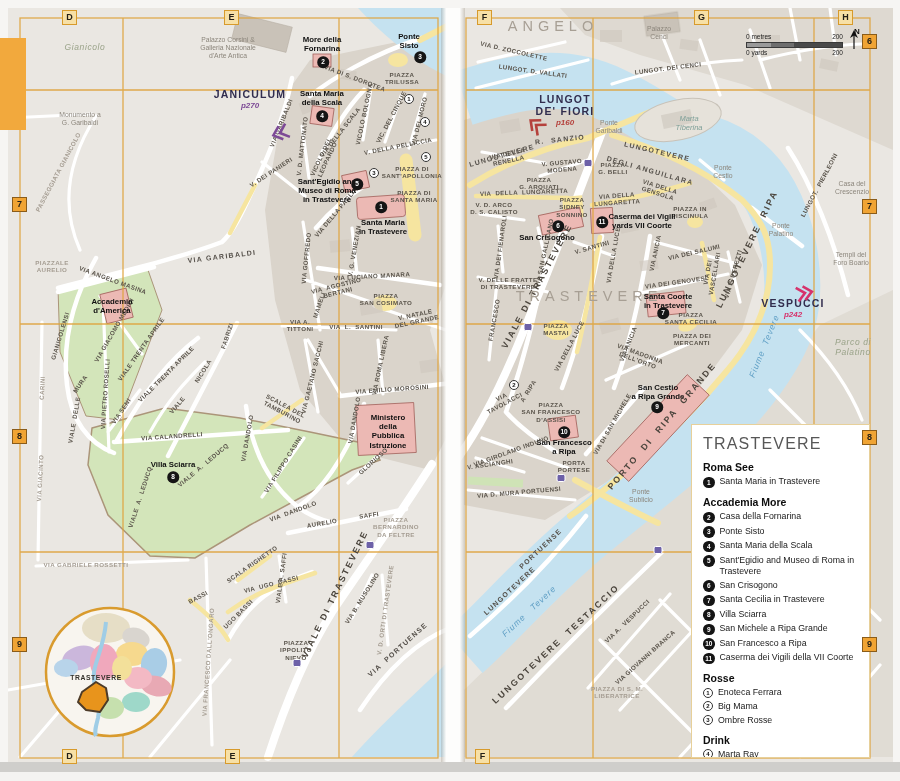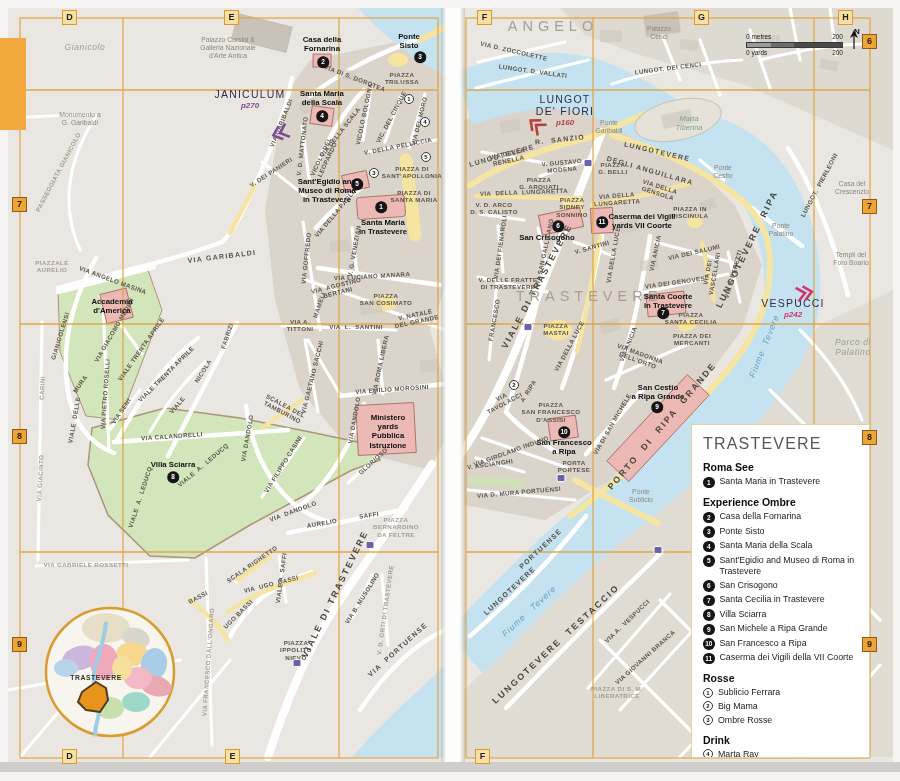--- a/index.html
+++ b/index.html
@@ -21,21 +21,21 @@
   .district{font-weight:500;font-size:14.5px;color:#a79f94;letter-spacing:5px;}
   .sight{position:absolute;width:11.5px;height:11.5px;border-radius:50%;background:#151515;
          color:#fff;font-size:6.5px;font-weight:700;line-height:11.5px;text-align:center;
          transform:translate(-50%,-50%);}
   .venue{position:absolute;width:10px;height:10px;border-radius:50%;background:#fff;
          border:1.1px solid #333;color:#111;font-size:6px;font-weight:700;line-height:8.2px;
          text-align:center;box-sizing:border-box;transform:translate(-50%,-50%);}
   .tram{position:absolute;width:9px;height:8px;border-radius:2px;background:#6d61a8;
         transform:translate(-50%,-50%);border:1px solid #fff;box-sizing:border-box;}
   .nav{position:absolute;transform:translate(-50%,-50%);text-align:center;}
-  .nav-t{display:block;font-weight:400;font-size:10.5px;color:#312d4e;letter-spacing:1.2px;
+  .nav-t{display:block;font-weight:700;font-size:10.5px;color:#312d4e;letter-spacing:1.2px;
          white-space:pre;line-height:1.15;}
   .nav-p{display:block;font-style:italic;font-weight:700;font-size:8px;margin-top:1px;}
   .navarrow{position:absolute;transform:translate(-50%,-50%);}
   .tab{position:absolute;width:15px;height:15px;box-sizing:border-box;text-align:center;
        font-weight:800;font-size:9px;line-height:13px;color:#231f17;}
   .tabL{background:#f7e0a6;border:1.5px solid #d79a2b;}
   .tabN{background:#f0a434;border:1px solid #8a5c1a;}
   #gutter{position:absolute;left:441px;top:0;width:24px;height:762px;
           background:linear-gradient(90deg,rgba(120,110,95,.25),#fdfdfc 22%,#fdfdfc 78%,rgba(120,110,95,.25));}
   .margin{position:absolute;background:#f6f5f3;}
@@ -143,21 +143,21 @@
       <rect x="466" y="18" width="404" height="740"></rect>
       <path d="M123,18 V758 M339,18 V758 M593,18 V758 M814,18 V758 M20,90 H438 M466,90 H870 M20,324 H438 M466,324 H870 M20,552 H438 M466,552 H870"></path>
     </g>
   </svg>
 
   <div id="labels">
       <span class="lbl area" style="left: 85px; top: 47px;">Gianicolo</span>
       <span class="lbl placeG" style="left: 228px; top: 48px;">Palazzo Corsini &amp;
 Galleria Nazionale
 d'Arte Antica</span>
-      <span class="lbl place" style="left: 322px; top: 44px;">Casa della
+      <span class="lbl place" style="left: 322px; top: 44px;">More della
 Fornarina</span>
       <span class="lbl place" style="left: 409px; top: 41px;">Ponte
 Sisto</span>
       <span class="lbl street" style="left: 402px; top: 78px;">PIAZZA
 TRILUSSA</span>
       <span class="lbl placeG" style="left: 80px; top: 119px;">Monumento a
 G. Garibaldi</span>
       <span class="lbl streetF" style="left: 58px; top: 172px; transform: translate(-50%, -50%) rotate(-62deg);">PASSEGGIATA GIANICOLO</span>
       <span class="lbl street" style="left: 281px; top: 123px; transform: translate(-50%, -50%) rotate(-68deg);">VIA GARIBALDI</span>
       <span class="lbl street" style="left: 271px; top: 172px; transform: translate(-50%, -50%) rotate(-33deg);">V. DEI PANIERI</span>
@@ -231,21 +231,21 @@
 SANT'APOLLONIA</span>
       <span class="lbl street" style="left: 414px; top: 196px;">PIAZZA DI
 SANTA MARIA</span>
       <span class="lbl place" style="left: 327px; top: 191px;">Sant'Egidio and
 Museo di Roma
 in Trastevere</span>
       <span class="lbl place" style="left: 383px; top: 227px;">Santa Maria
 in Trastevere</span>
       <span class="lbl street" style="left: 355px; top: 78px; transform: translate(-50%, -50%) rotate(21deg);">VIA DI S. DOROTEA</span>
       <span class="lbl place" style="left: 388px; top: 431px;">Ministero
-yards
+della
 Pubblica
 Istruzione</span>
       <span class="lbl streetF" style="left: 396px; top: 527px;">PIAZZA
 BERNARDINO
 DA FELTRE</span>
       <span class="lbl place" style="left: 112px; top: 306px;">Accademia
 d'America</span>
       <span class="lbl streetF" style="left: 52px; top: 266px;">PIAZZALE
 AURELIO</span>
       <span class="lbl street" style="left: 362px; top: 598px; transform: translate(-50%, -50%) rotate(-58deg);">VIA B. MUSOLINO</span>
@@ -441,21 +441,21 @@
   <span id="inset-label">TRASTEVERE</span>
 
   <div id="legend">
     <h1 id="legend-title">TRASTEVERE</h1>
     <div id="legend-sections">
         <div class="lg-head">Roma See</div>
         <div class="lg-item">
           <span class="sight">1</span>
           <span>Santa Maria in Trastevere</span>
         </div>
-        <div class="lg-head">Experience Ombre</div>
+        <div class="lg-head">Accademia More</div>
         <div class="lg-item">
           <span class="sight">2</span>
           <span>Casa della Fornarina</span>
         </div>
         <div class="lg-item">
           <span class="sight">3</span>
           <span>Ponte Sisto</span>
         </div>
         <div class="lg-item">
           <span class="sight">4</span>
@@ -485,21 +485,21 @@
           <span class="sight">10</span>
           <span>San Francesco a Ripa</span>
         </div>
         <div class="lg-item">
           <span class="sight">11</span>
           <span>Caserma dei Vigili della VII Coorte</span>
         </div>
         <div class="lg-head">Rosse</div>
         <div class="lg-item">
           <span class="venue">1</span>
-          <span>Sublicio Ferrara</span>
+          <span>Enoteca Ferrara</span>
         </div>
         <div class="lg-item">
           <span class="venue">2</span>
           <span>Big Mama</span>
         </div>
         <div class="lg-item">
           <span class="venue">3</span>
           <span>Ombre Rosse</span>
         </div>
         <div class="lg-head">Drink</div>

